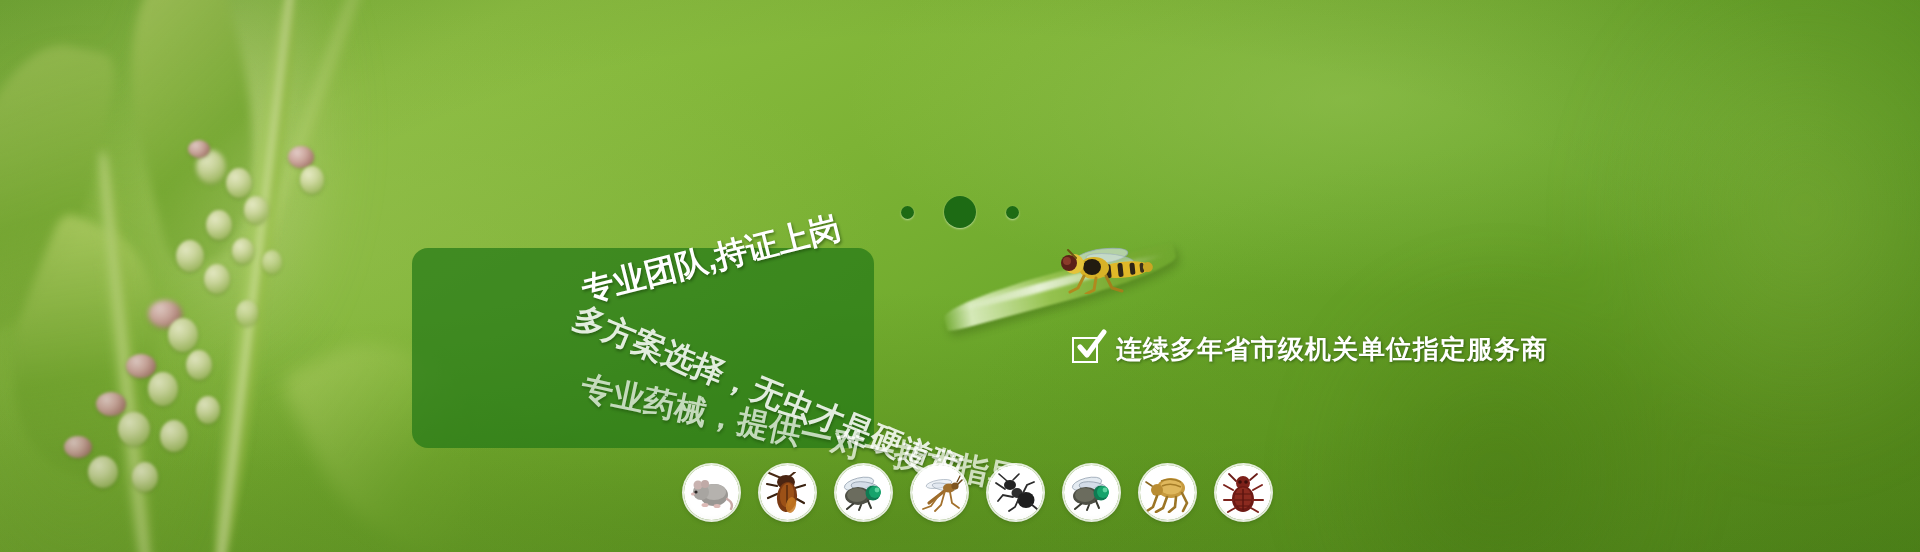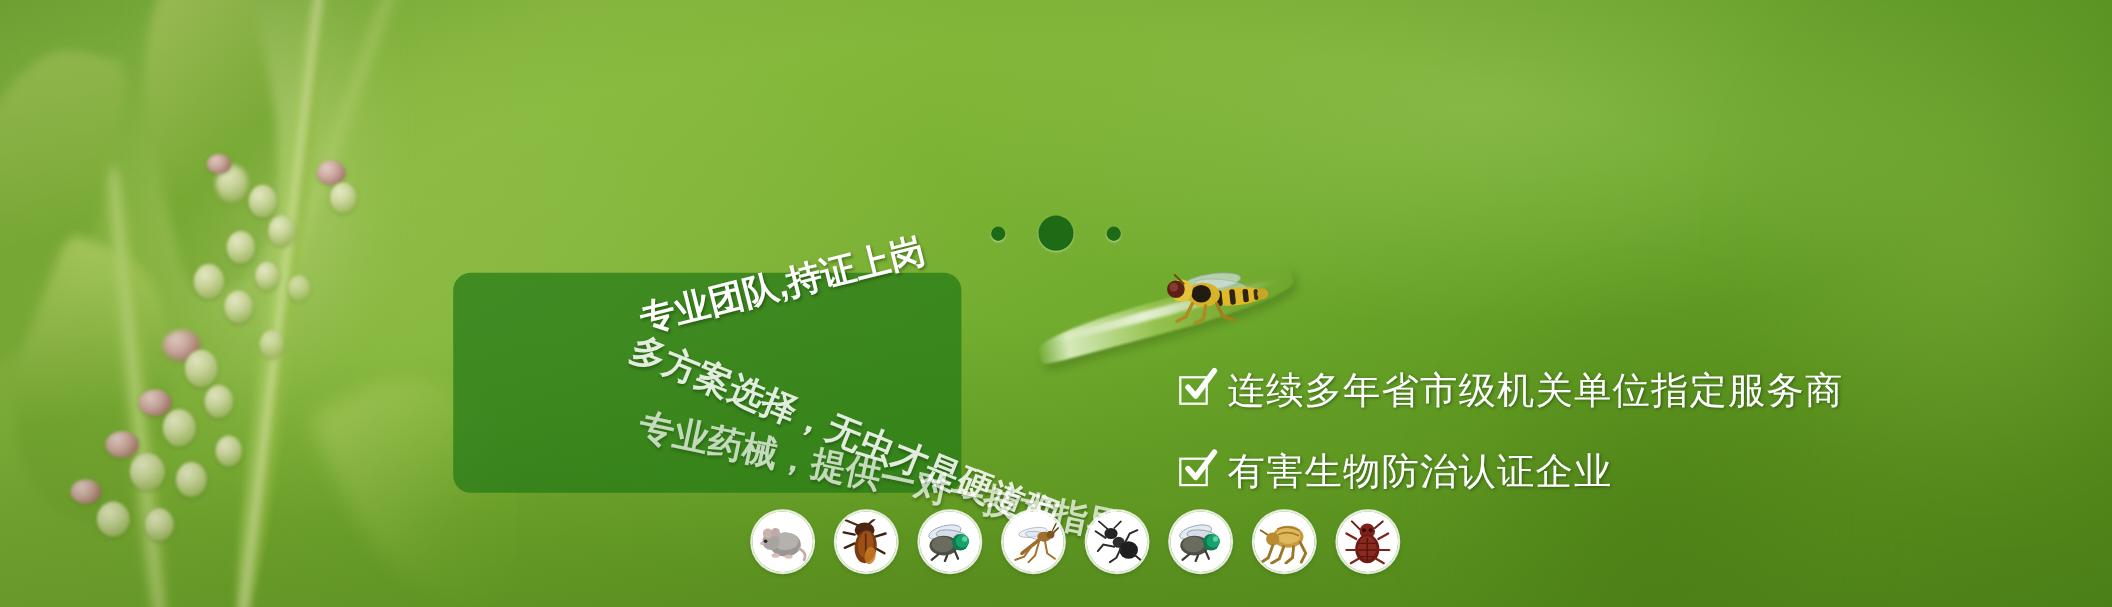--- a/index.html
+++ b/index.html
@@ -154,21 +154,21 @@
     display:flex; flex-direction:column; gap:28px;
   }
   .check-item { display:flex; align-items:center; gap:14px; }
   .cbox { width:30px; height:30px; position:relative; flex:0 0 auto; }
   .cbox .sq {
     position:absolute; left:0; top:2px; width:26px; height:26px;
     border:2px solid #ffffff; box-sizing:border-box;
   }
   .cbox svg { position:absolute; left:2px; top:-6px; }
   .check-text {
-    color:#ffffff; font-size:34px; font-weight:400;
+    color:#ffffff; font-size:26px; font-weight:700;
     letter-spacing:1px; white-space:nowrap;
     text-shadow:1px 1px 3px rgba(10,40,0,.5);
   }
 
   
   .pests {
     position:absolute; left:684px; top:465px;
     display:flex; align-items:center; gap:21px;
   }
   .pest {
@@ -272,29 +272,20 @@
   <div class="checks">
     <div class="check-item">
       <span class="cbox">
         <span class="sq"></span>
         <svg width="34" height="34" viewBox="0 0 34 34">
           <path d="M6 18 L13 26 L30 3" stroke="#ffffff" stroke-width="5" fill="none" stroke-linecap="round" stroke-linejoin="round"></path>
         </svg>
       </span>
       <span class="check-text">连续多年省市级机关单位指定服务商</span>
     </div>
-    <div class="check-item">
-      <span class="cbox">
-        <span class="sq"></span>
-        <svg width="34" height="34" viewBox="0 0 34 34">
-          <path d="M6 18 L13 26 L30 3" stroke="#ffffff" stroke-width="5" fill="none" stroke-linecap="round" stroke-linejoin="round"></path>
-        </svg>
-      </span>
-      <span class="check-text">有害生物防治认证企业</span>
-    </div>
   </div>
 
   <div class="pests">
 
     <div class="pest">
       <svg width="46" height="40" viewBox="0 0 46 40">
         <ellipse cx="25" cy="22" rx="14" ry="11" fill="#9a9793"></ellipse>
         <ellipse cx="25" cy="19" rx="12" ry="8" fill="#b5b2ae"></ellipse>
         <circle cx="12" cy="19" r="8" fill="#a8a5a1"></circle>
         <circle cx="9" cy="12" r="4.5" fill="#c9b3b0"></circle>

